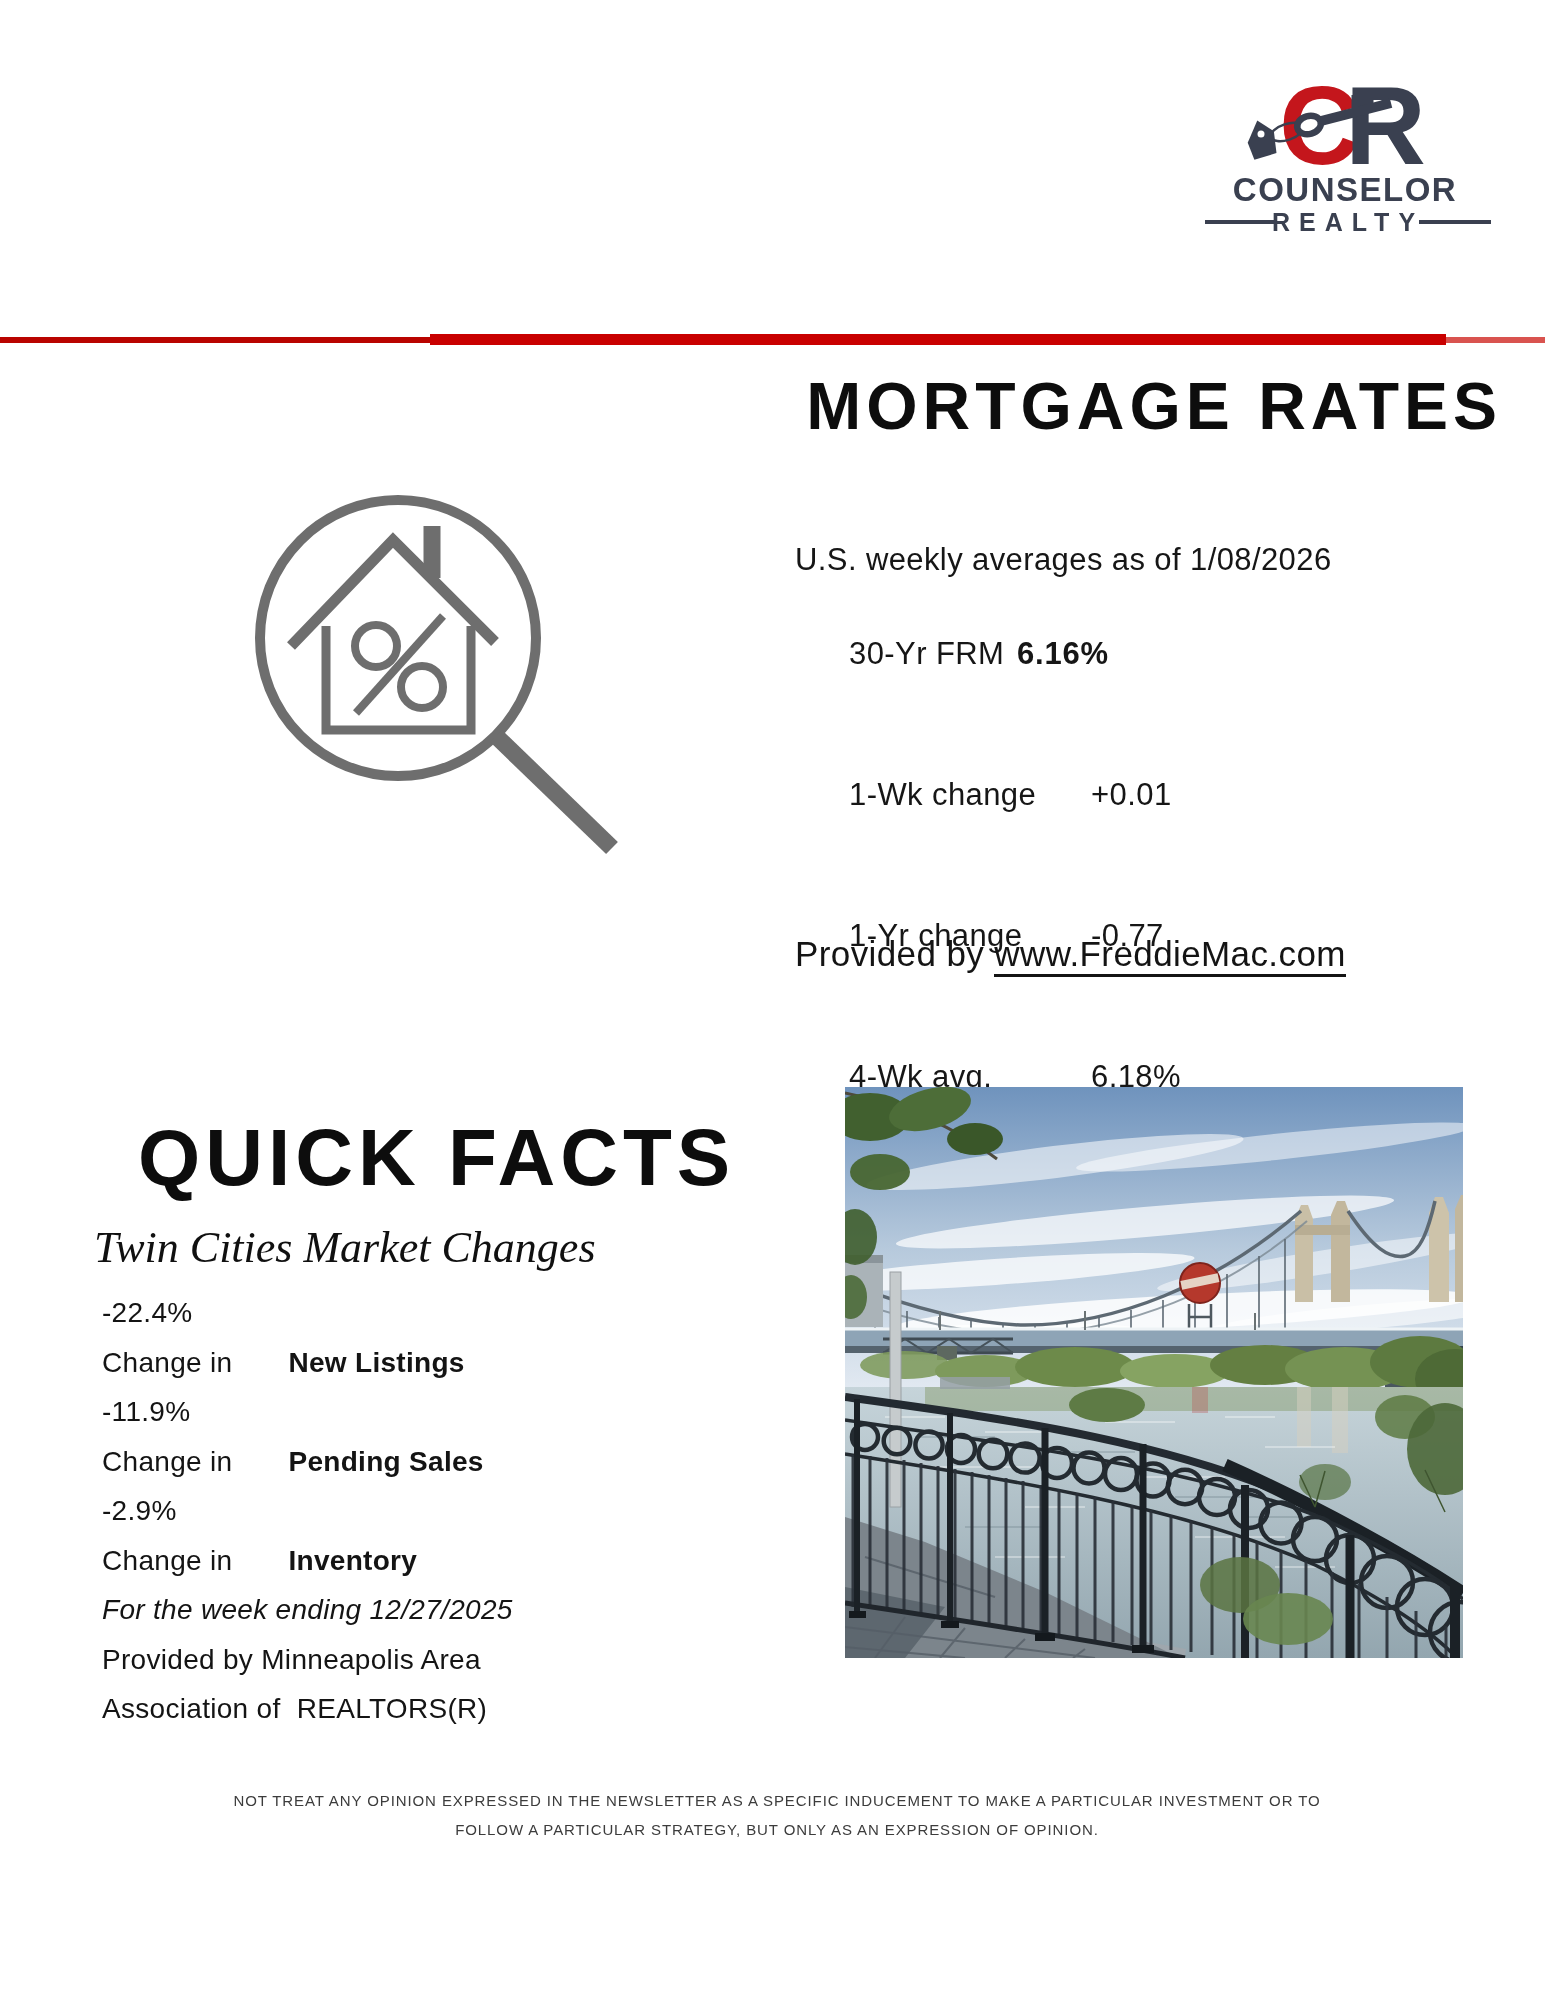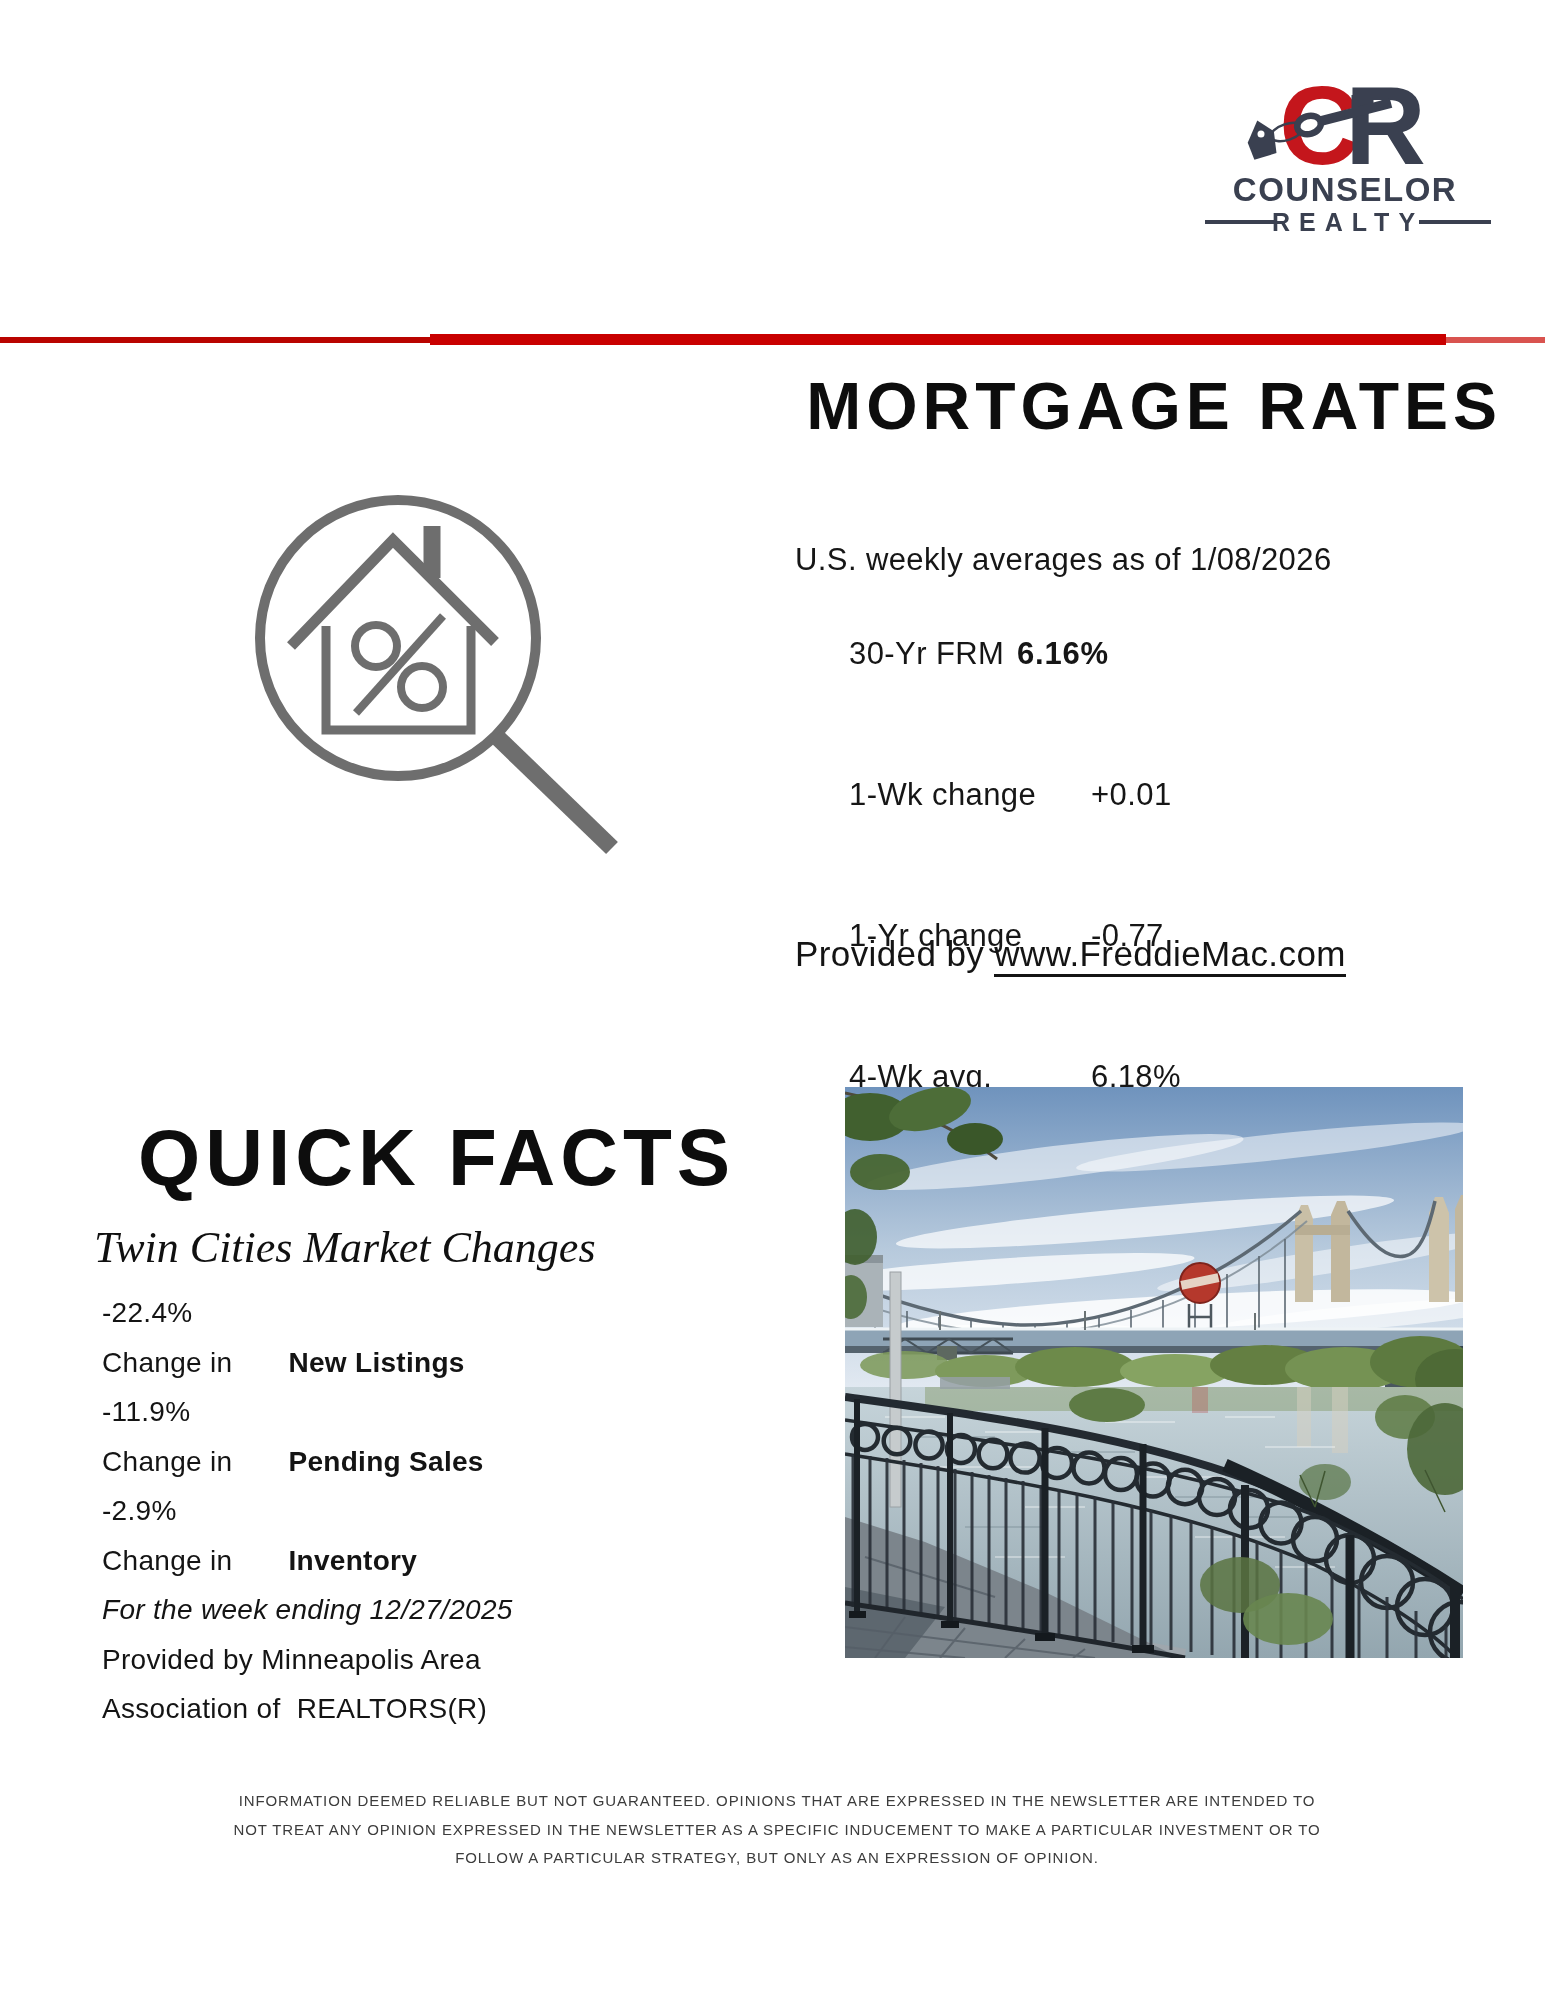--- a/index.html
+++ b/index.html
@@ -264,18 +264,17 @@
       <ellipse cx="25" cy="30" rx="40" ry="24" fill="#41602f"></ellipse>
       <ellipse cx="85" cy="22" rx="42" ry="20" fill="#4d6d38" transform="rotate(-15 85 22)"></ellipse>
       <ellipse cx="130" cy="52" rx="28" ry="16" fill="#3a5729"></ellipse>
       <ellipse cx="35" cy="85" rx="30" ry="18" fill="#486631" opacity=".95"></ellipse>
       <ellipse cx="10" cy="150" rx="22" ry="28" fill="#3f5e2d" opacity=".9"></ellipse>
       <ellipse cx="6" cy="210" rx="16" ry="22" fill="#476630" opacity=".85"></ellipse>
     </g>
   </svg>
 
   <div class="abs disclaimer">
-    <span class="dline">INFORMATION DEEMED RELIABLE BUT NOT GUARANTEED. OPINIONS THAT ARE EXPRESSED IN THE NEWSLETTER ARE INTENDED TO</span>
     <span class="dline">NOT TREAT ANY OPINION EXPRESSED IN THE NEWSLETTER AS A SPECIFIC INDUCEMENT TO MAKE A PARTICULAR INVESTMENT OR TO</span>
     <span class="dline">FOLLOW A PARTICULAR STRATEGY, BUT ONLY AS AN EXPRESSION OF OPINION.</span>
   </div>
 
 </div>
 
 </body></html>

